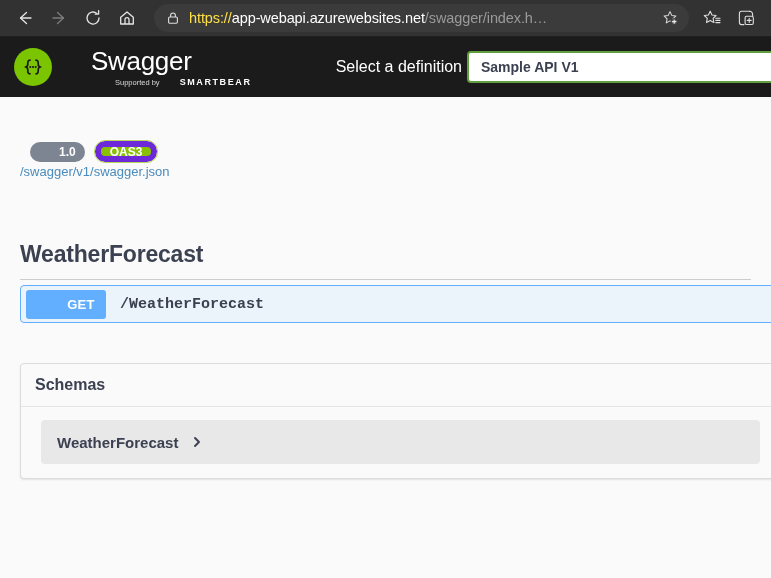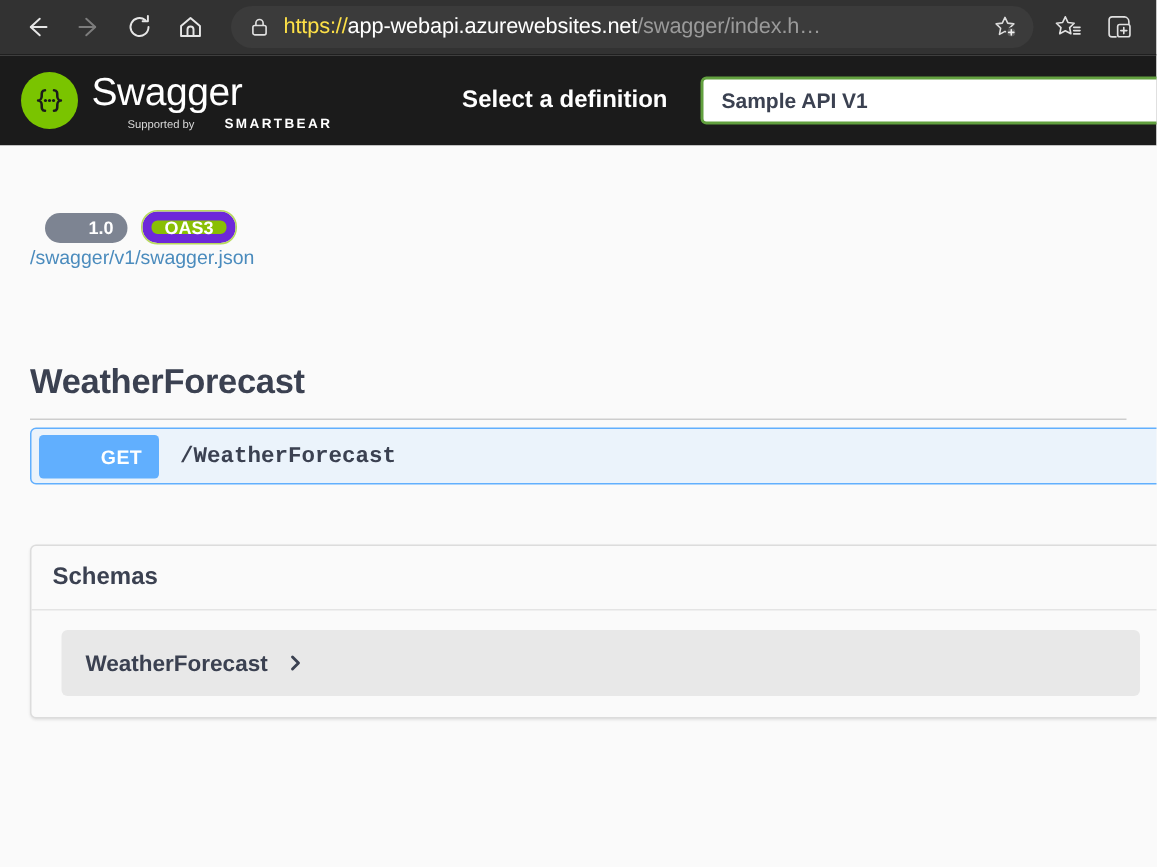--- a/index.html
+++ b/index.html
@@ -96,20 +96,21 @@
     background: #1b1b1b;
     display: flex;
     align-items: center;
     padding: 0 14px;
   }
 
   .logo-wrap {
     display: flex;
     align-items: center;
     flex: none;
+    gap: 30px;
   }
   .logo-mark {
     width: 38px;
     height: 38px;
     border-radius: 50%;
     background: #7ac400;
     display: flex;
     align-items: center;
     justify-content: center;
     flex: none;
@@ -150,23 +151,23 @@
   .def-area {
     flex: 1;
     display: flex;
     align-items: center;
     justify-content: flex-end;
     min-width: 0;
   }
   .def-label {
     color: #ffffff;
     font-size: 16px;
-    font-weight: 700;
-    flex: none;
-    margin-right: 22px;
+    font-weight: 400;
+    flex: none;
+    margin-right: 5px;
     white-space: nowrap;
   }
   .def-select {
     width: 320px;
     margin-right: -30px;
     height: 32px;
     background: #ffffff;
     border: 2px solid #62a03f;
     border-radius: 4px;
     display: flex;

